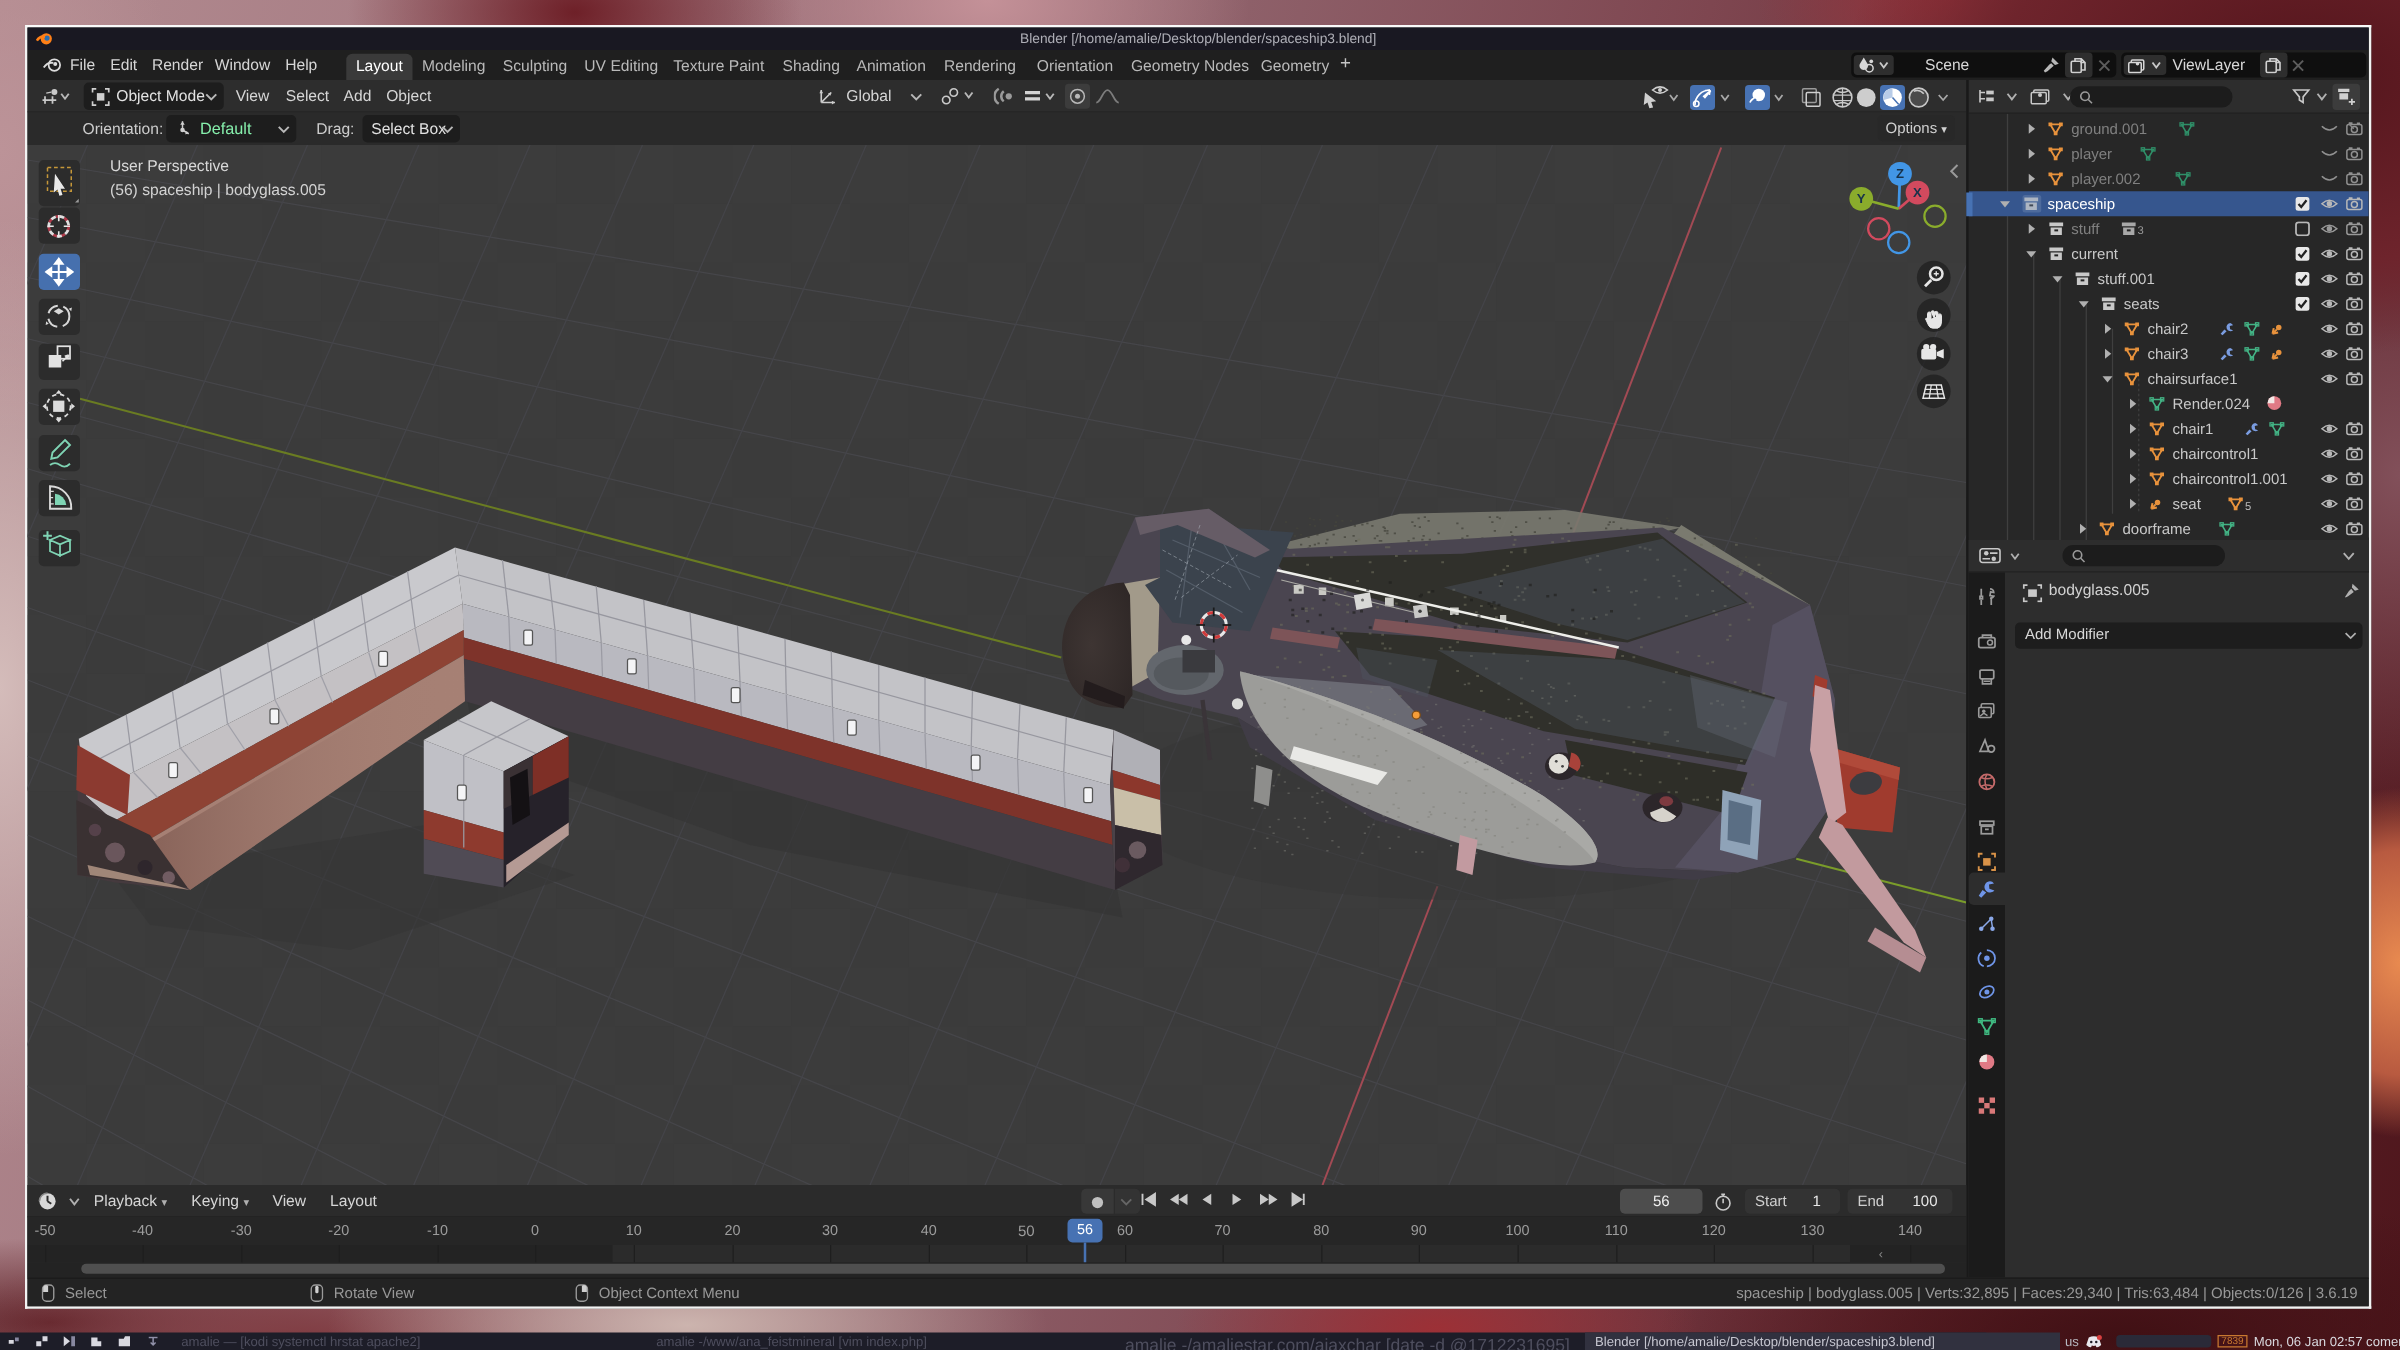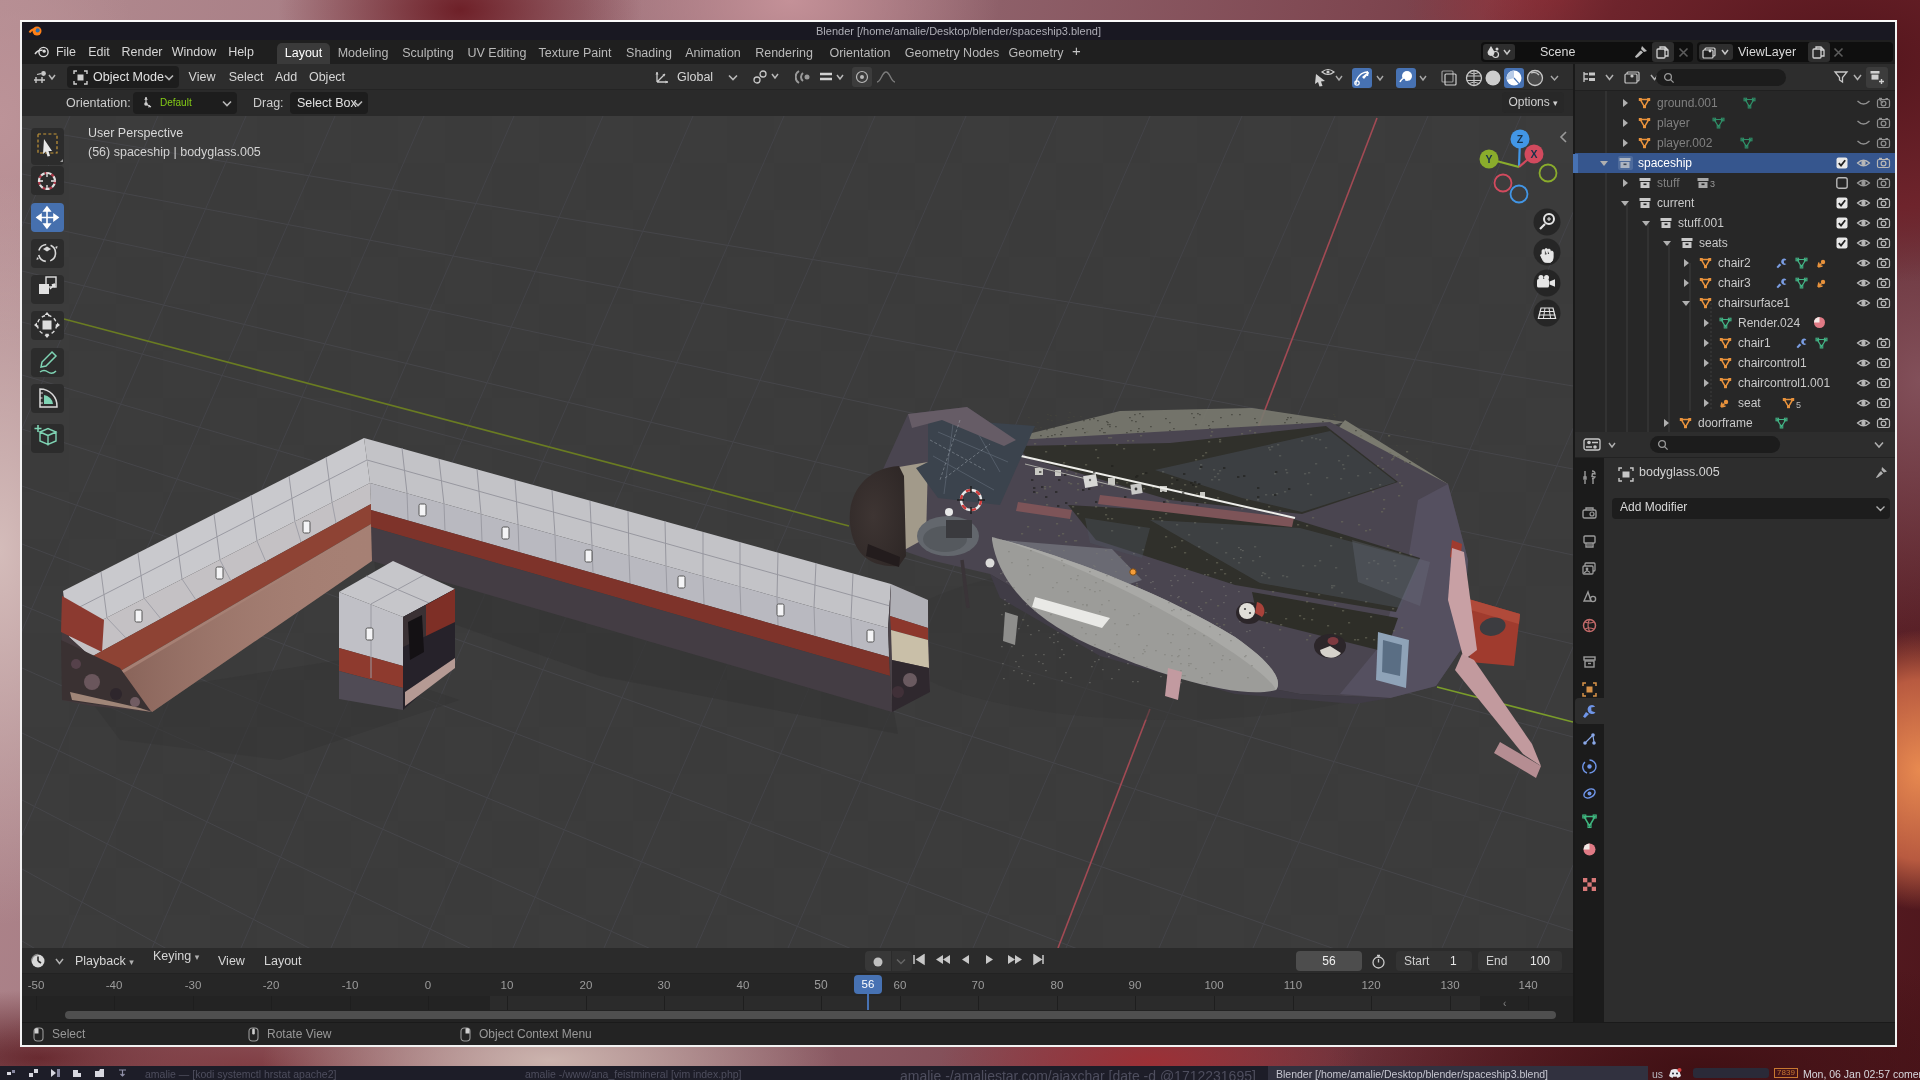--- a/index.html
+++ b/index.html
@@ -176,21 +176,21 @@
 </div>
 
 <div class="abs" style="left:22px;top:90px;width:1551px;height:26px;background:#2a2a2a">
  <div class="abs" style="left:44px;top:0;color:#cdcdcd;font-size:12.5px;line-height:26px">Orientation:</div>
  <div class="abs" style="left:111px;top:2px;width:104px;height:22px;background:#1d1d1d;border-radius:4px"></div>
  <svg class="abs" style="left:116px;top:5px" width="16" height="16" viewBox="0 0 16 16">
   <path d="M8 2 V9 M8 9 L13 12" stroke="#cfcfcf" stroke-width="1.2" fill="none"></path>
   <path d="M8 2 l-1.8 2.8 h3.6 Z M13 12 l-3 0.4 l1.4 -2.6 Z" fill="#cfcfcf"></path>
       <circle cx="8" cy="9" r="1.8" fill="#cfcfcf"></circle>
  </svg>
- <div class="abs" style="left:138px;top:0;color:#84cc16;font-size:10px;line-height:26px">Default</div>
+ <div class="abs" style="left:138px;top:0;color:#86efac;font-size:13px;line-height:26px">Default</div>
  <svg class="abs" style="left:199px;top:10px" width="12" height="8" viewBox="0 0 12 8">
       <path d="M2 1.5 l4 4 l4 -4" fill="none" stroke="#b8b8b8" stroke-width="1.6"></path>
     </svg>
  <div class="abs" style="left:231px;top:0;color:#cdcdcd;font-size:12.5px;line-height:26px">Drag:</div>
  <div class="abs" style="left:268px;top:2px;width:78px;height:22px;background:#1d1d1d;border-radius:4px"></div>
  <div class="abs" style="left:275px;top:0;color:#e2e2e2;font-size:12.5px;line-height:26px">Select Box</div>
  <svg class="abs" style="left:330px;top:10px" width="12" height="8" viewBox="0 0 12 8">
       <path d="M2 1.5 l4 4 l4 -4" fill="none" stroke="#b8b8b8" stroke-width="1.6"></path>
     </svg>
  <div class="abs" style="left:1480px;top:2px;width:62px;height:21px;background:#282828;border-radius:4px;color:#d0d0d0;font-size:12px;line-height:21px;text-align:center">Options <span style="font-size:9px">▾</span></div>
@@ -1078,21 +1078,21 @@
 </div>
 <div class="abs" style="left:22px;top:948px;width:1551px;height:74px;background:#2b2b2b">
 <div class="abs" style="left:0;top:0;width:1551px;height:26px;background:#2b2b2b;border-bottom:1px solid #222"></div>
 <svg class="abs" style="left:8px;top:5px" width="38" height="16" viewBox="0 0 38 16">
       <circle cx="8" cy="8" r="6.5" fill="#d8d8d8"></circle>
       <path d="M8 8 L8 3.5 M8 8 L11 10" stroke="#2b2b2b" stroke-width="1.6"></path>
       <path d="M8 1.5 A6.5 6.5 0 0 0 1.5 8" fill="none" stroke="#888" stroke-width="1.3"></path>
       <path d="M26 6 l3.5 4.5 L33 6" stroke="#b0b0b0" stroke-width="1.5" fill="none"></path>
     </svg>
 <div class="abs" style="left:53px;top:0;font-size:12.5px;line-height:26px;color:#d6d6d6">Playback <span style="font-size:9px;color:#b0b0b0">▾</span></div>
-<div class="abs" style="left:131px;top:0;font-size:12.5px;line-height:16px;color:#d6d6d6">Keying <span style="font-size:9px;color:#b0b0b0">▾</span></div>
+<div class="abs" style="left:131px;top:0;font-size:12.5px;line-height:26px;color:#d6d6d6">Keying <span style="font-size:9px;color:#b0b0b0">▾</span></div>
 <div class="abs" style="left:196px;top:0;font-size:12.5px;line-height:26px;color:#d6d6d6">View</div>
 <div class="abs" style="left:242px;top:0;font-size:12.5px;line-height:26px;color:#d6d6d6">Layout</div>
 <div class="abs" style="left:843px;top:3px;width:26px;height:20px;background:#383838;border-radius:4px 0 0 4px"></div>
 <svg class="abs" style="left:850px;top:8px" width="12" height="12" viewBox="0 0 12 12">
       <circle cx="6" cy="6" r="4.5" fill="#c0c0c0"></circle>
     </svg>
 <div class="abs" style="left:870px;top:3px;width:20px;height:20px;background:#333;border-radius:0 4px 4px 0"></div>
 <svg class="abs" style="left:873px;top:10px" width="12" height="8" viewBox="0 0 12 8">
       <path d="M2 1.5 l4 4 l4 -4" fill="none" stroke="#666" stroke-width="1.5"></path>
     </svg>
@@ -1177,20 +1177,21 @@
 <svg class="abs" style="left:226px;top:4px" width="11" height="15" viewBox="0 0 11 15">
       <rect x="1" y="1" width="9" height="13" rx="3.2" fill="none" stroke="#9a9a9a" stroke-width="1.1"></rect>
       <rect x="4.2" y="1.5" width="2.6" height="6" rx="1.2" fill="#cfcfcf"></rect>
     </svg>
 <div class="abs" style="left:245px;top:0;font-size:12px;line-height:23px;color:#989898">Rotate View</div>
 <svg class="abs" style="left:438px;top:4px" width="11" height="15" viewBox="0 0 11 15">
       <rect x="1" y="1" width="9" height="13" rx="3.2" fill="none" stroke="#9a9a9a" stroke-width="1.1"></rect>
       <path d="M9.5 2.5 a3 3 0 0 0 -4 -1 v5 h4 z" fill="#cfcfcf"></path>
     </svg>
 <div class="abs" style="left:457px;top:0;font-size:12px;line-height:23px;color:#989898">Object Context Menu</div>
+<div class="abs" style="right:9px;top:0;font-size:12px;line-height:23px;color:#989898">spaceship | bodyglass.005 | Verts:32,895 | Faces:29,340 | Tris:63,484 | Objects:0/126 | 3.6.19</div>
 </div>
 <div class="abs" style="left:0;top:1066px;width:1589px;height:14px;background:#1d1d28">
 <svg class="abs" style="left:6px;top:2px" width="11" height="10" viewBox="0 0 11 10">
       <rect x="1" y="4" width="4" height="3" fill="#d8d8e0"></rect>
       <rect x="6" y="2" width="3" height="3" fill="#8888a0"></rect>
     </svg>
     <svg class="abs" style="left:28px;top:2px" width="11" height="10" viewBox="0 0 11 10">
       <rect x="1" y="5" width="4" height="4" fill="#d8d8e0"></rect>
       <rect x="6" y="1" width="4" height="4" fill="#d8d8e0"></rect>
     </svg>

